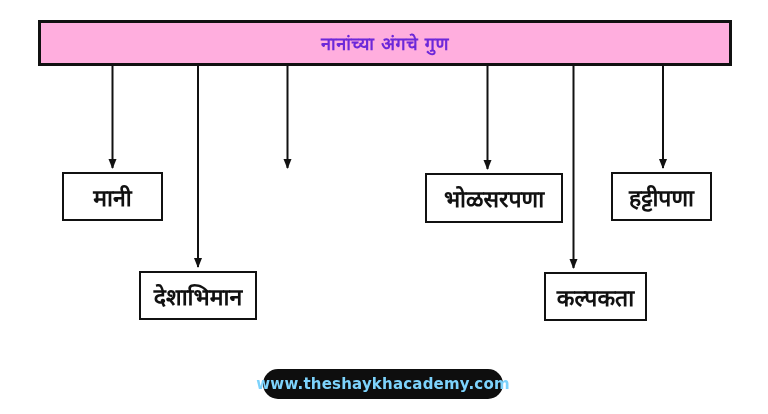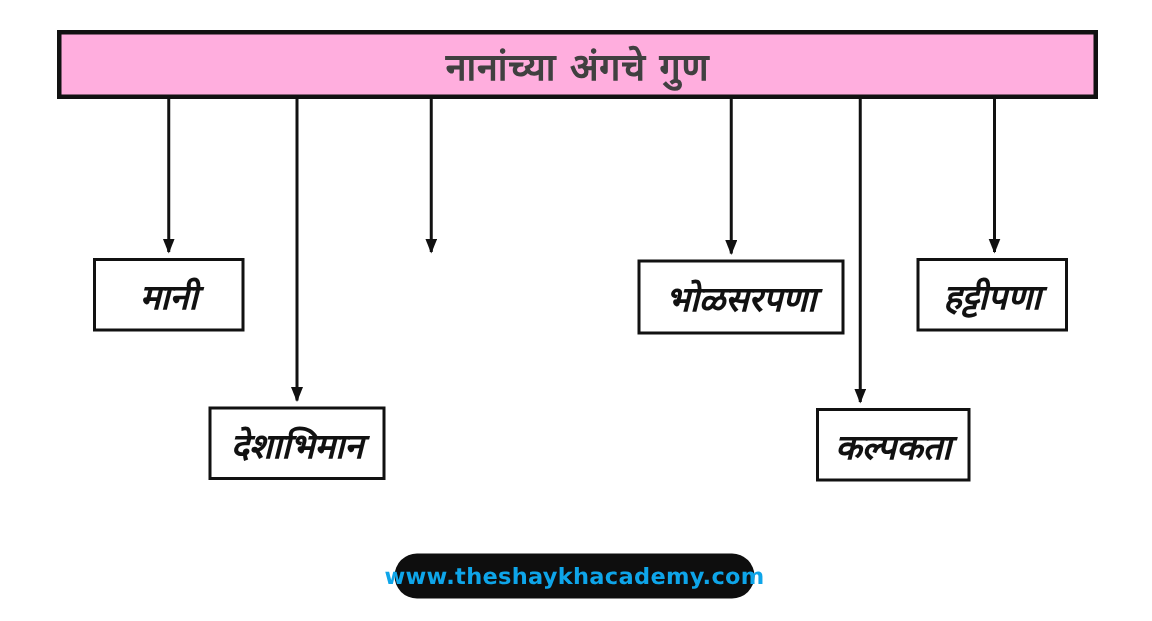--- a/index.html
+++ b/index.html
@@ -22,23 +22,23 @@
     width: 694px;
     height: 46px;
     box-sizing: border-box;
     border: 3px solid #111111;
     background: #ffaede;
     display: flex;
     align-items: center;
     justify-content: center;
   }
   .title-box .title-text {
-    font-size: 25px;
+    font-size: 18px;
     font-weight: bold;
-    color: #404040;
+    color: #6d28d9;
     letter-spacing: 0.5px;
     white-space: nowrap;
   }
   .arrows-svg {
     position: absolute;
     left: 0;
     top: 0;
     width: 768px;
     height: 414px;
     pointer-events: none;
@@ -48,42 +48,41 @@
     box-sizing: border-box;
     border: 2.5px solid #111111;
     background: #ffffff;
     display: flex;
     align-items: center;
     justify-content: center;
     font-size: 23px;
     font-weight: bold;
     color: #111111;
     white-space: nowrap;
-    font-style: italic;
   }
   .node-mani        { left: 62px;  top: 172px; width: 101px; height: 49px; }
   .node-drudh       { left: 236px; top: 172px; width: 103px; height: 49px; }
   .node-bholasar    { left: 425px; top: 173px; width: 138px; height: 50px; }
   .node-hatti       { left: 611px; top: 172px; width: 101px; height: 49px; }
   .node-deshabhiman { left: 139px; top: 271px; width: 118px; height: 49px; }
   .node-kalpakta    { left: 522px; top: 272px; width: 103px; height: 49px; margin-left: 22px; }
   .watermark-pill {
     position: absolute;
     left: 263px;
     top: 369px;
     width: 240px;
     height: 30px;
     background: #0e0e0e;
     border-radius: 16px;
     display: flex;
     align-items: center;
     justify-content: center;
   }
   .watermark-pill .watermark-text {
-    color: #0ea5e9;
+    color: #7dd3fc;
     font-size: 15px;
     font-weight: bold;
     letter-spacing: 0.2px;
     white-space: nowrap;
   }
 </style>
 </head>
 <body>
 
 <div class="stage">

